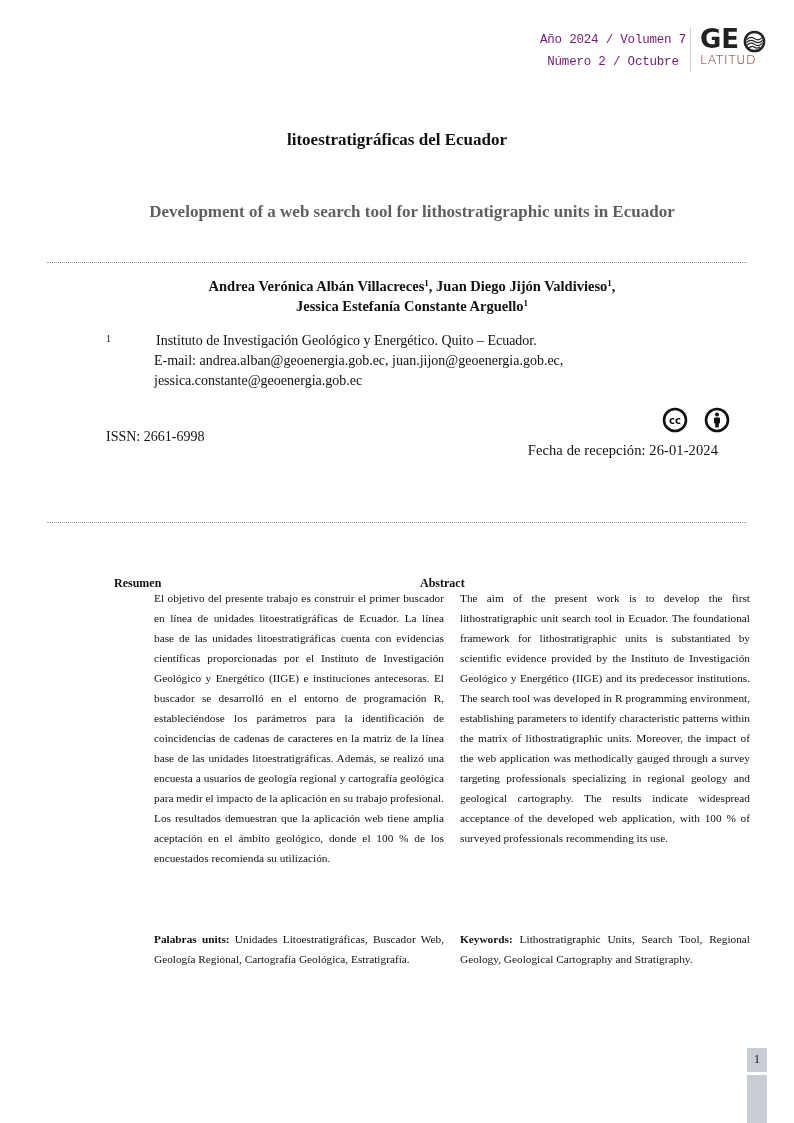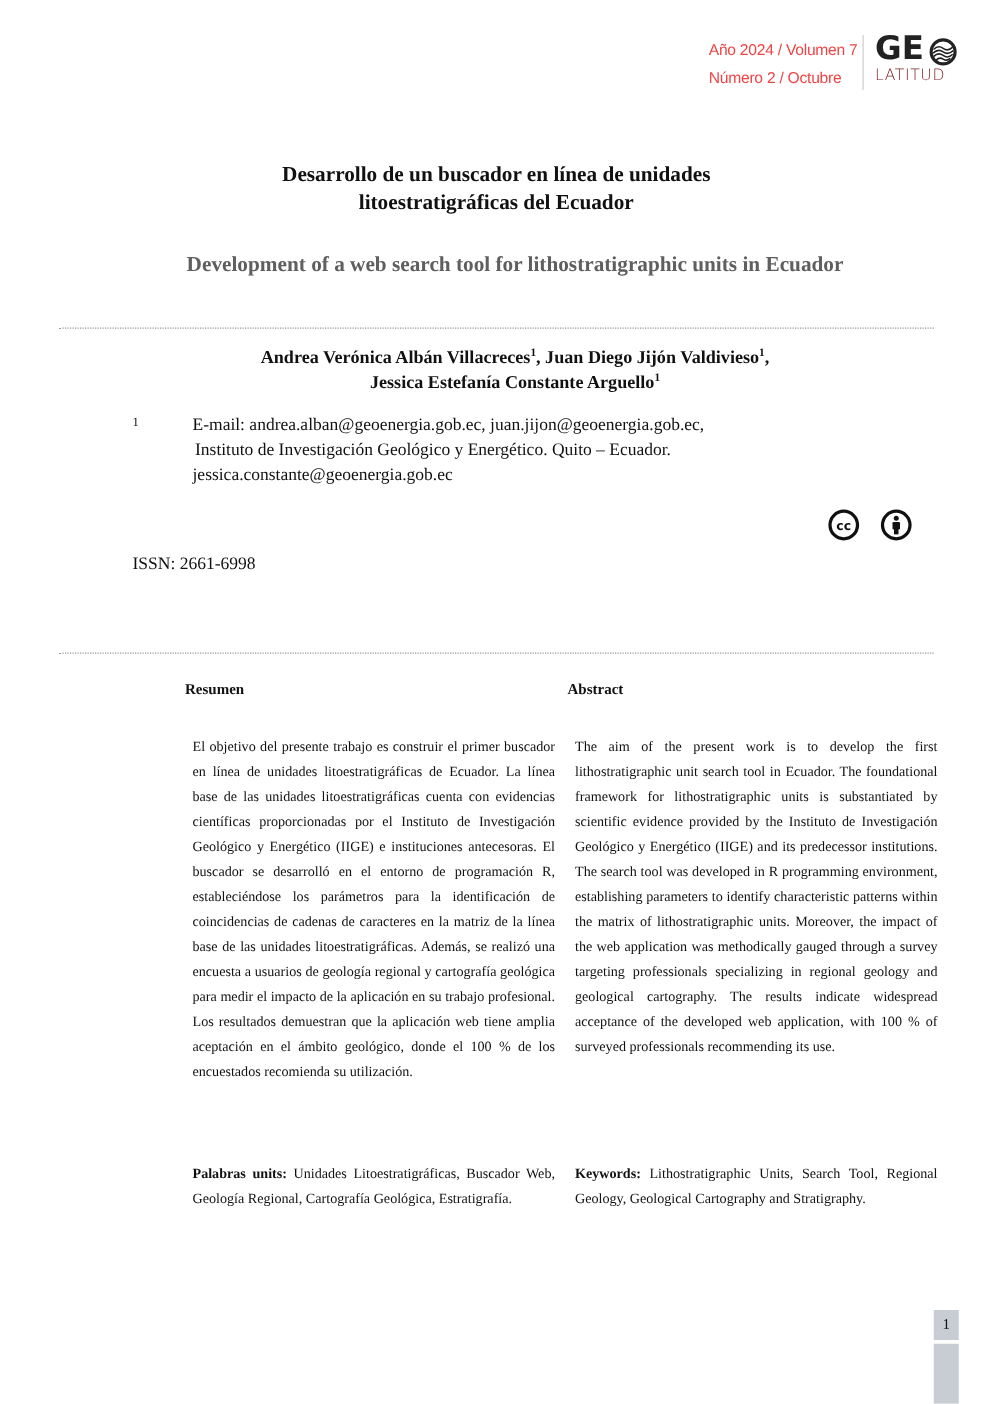--- a/index.html
+++ b/index.html
@@ -1,46 +1,46 @@
 <!DOCTYPE html>
 <html><head>
 <meta charset="utf-8">
 <style>
   html, body { margin: 0; padding: 0; background: #ffffff; }
   body { width: 794px; height: 1123px; position: relative; overflow: hidden; font-family: "Liberation Serif", serif; color: #111; }
 
   
-  .hdr-meta { position: absolute; right: 108px; top: 29px; text-align: left; font-family: Liberation Sans, sans-serif; font-size: 12.5px; color: #ef4444; line-height: 22px; font-weight: 300; letter-spacing: -0.2px; }
+  .hdr-meta { position: absolute; right: 108px; top: 29px; text-align: center; font-family: Liberation Mono, monospace; font-size: 12.5px; color: #701a75; line-height: 22px; font-weight: 300; letter-spacing: -0.2px; }
   .hdr-sep { position: absolute; left: 690px; top: 28px; width: 1px; height: 44px; background: #d0d0d0; }
   .logo { position: absolute; left: 700px; top: 27px; width: 70px; height: 42px; }
   .logo-geo { position: absolute; left: 0; top: -3px; font-family: "DejaVu Sans", sans-serif; font-weight: bold; font-size: 26px; color: #222; letter-spacing: 0px; line-height: 30px; text-align: center; }
   .logo-lat { position: absolute; left: 0; top: 25px; font-family: "DejaVu Sans", sans-serif; font-size: 12.5px; color: #7f1d1d; letter-spacing: 0.5px; line-height: 16px; font-weight: 300; }
   .logo-globe { position: absolute; left: 43px; top: 3px; width: 23px; height: 23px; }
 
   
   .title-es { position: absolute; left: 0; width: 794px; top: 129px; text-align: center; font-weight: bold; font-size: 17px; line-height: 22px; color: #111; }
   .title-en { position: absolute; left: 0; width: 824px; top: 202px; text-align: center; font-weight: bold; font-size: 17px; color: #5f5f5f; }
 
   .dots { position: absolute; left: 47px; width: 700px; height: 0; border-top: 1.2px dotted #9a9a9a; }
 
   .authors { position: absolute; left: 0; width: 824px; top: 276px; text-align: center; font-weight: bold; font-size: 14.5px; line-height: 20px; }
   sup { font-size: 9px; vertical-align: 5px; line-height: 0; }
 
   .affil-num { position: absolute; left: 106px; top: 333px; font-size: 10px; }
   .affil { position: absolute; left: 154px; top: 331px; font-size: 14px; line-height: 20px; }
 
-  .issn { position: absolute; left: 106px; top: 444px; font-size: 14px; }
+  .issn { position: absolute; left: 106px; top: 429px; font-size: 14px; }
   .cc-icons { position: absolute; left: 662px; top: 407px; display: flex; gap: 16px; }
   .cc-icon { width: 26px; height: 26px; }
   .dates { position: absolute; right: 76px; top: 440px; text-align: right; font-size: 14.5px; line-height: 20px; letter-spacing: 0.1px; }
 
   .col { position: absolute; width: 290px; font-size: 11.3px; line-height: 20px; text-align: justify; margin-left: 40px; }
   .col-left { left: 114px; }
   .col-right { left: 420px; }
-  .col-head { position: absolute; top: 544px; font-weight: bold; font-size: 12px; margin-left: 34px; }
+  .col-head { position: absolute; top: 576px; font-weight: bold; font-size: 12px; }
   .col-body { top: 588px; }
   .col-kw { top: 929px; }
   .col-kw b { font-weight: bold; }
 
   .page-num { position: absolute; left: 747px; top: 1048px; width: 20px; height: 24px; background: #c8ccd3; font-size: 12px; text-align: center; line-height: 22px; color: #111; }
   .page-bar { position: absolute; left: 747px; top: 1075px; width: 20px; height: 48px; background: #c8ccd3; }
 </style>
 </head>
 <body>
 
@@ -55,57 +55,57 @@
     <circle cx="12" cy="12" r="10" fill="none" stroke="#222" stroke-width="2.6"></circle>
     <path d="M4 10 Q8 6 12 9 T20 8" fill="none" stroke="#222" stroke-width="1.3"></path>
     <path d="M3.5 13 Q8 9 12 12 T20.5 11" fill="none" stroke="#222" stroke-width="1.3"></path>
     <path d="M4 16 Q8 12 12 15 T20 14" fill="none" stroke="#222" stroke-width="1.3"></path>
     <path d="M6 19 Q9 16 12 18 T18 17.5" fill="none" stroke="#222" stroke-width="1.3"></path>
   </svg>
   <span class="logo-lat">LATITUD</span>
 </div>
 
 <div class="title-es">
-  <div>Desarrollo de un buscador en línea de unidades</div>
   <div>litoestratigráficas del Ecuador</div>
 </div>
 <div class="title-en">Development of a web search tool for lithostratigraphic units in Ecuador</div>
 
 <div class="dots" style="top:262px;"></div>
 
 <div class="authors">
   <div>
     <span>Andrea Verónica Albán Villacreces</span><sup>1</sup><span>, </span><span>Juan Diego Jijón Valdivieso</span><sup>1</sup><span>,</span>
   </div>
   <div>
     <span>Jessica Estefanía Constante Arguello</span><sup>1</sup>
   </div>
 </div>
 
 <div class="affil-num">1</div>
 <div class="affil">
+  <div style="padding-left:2px;">Instituto de Investigación Geológico y Energético. Quito – Ecuador.</div>
   <div>E-mail: andrea.alban@geoenergia.gob.ec, juan.jijon@geoenergia.gob.ec,</div>
-  <div style="padding-left:2px;">Instituto de Investigación Geológico y Energético. Quito – Ecuador.</div>
   <div>jessica.constante@geoenergia.gob.ec</div>
 </div>
 
 <div class="issn">ISSN: 2661-6998</div>
 <div class="cc-icons">
   <svg class="cc-icon" viewBox="0 0 26 26">
     <circle cx="13" cy="13" r="11" fill="#fff" stroke="#111" stroke-width="2.6"></circle>
     <text x="13" y="17" text-anchor="middle" font-family="DejaVu Sans, sans-serif" font-weight="bold" font-size="10" fill="#111">cc</text>
   </svg>
   <svg class="cc-icon" viewBox="0 0 26 26">
     <circle cx="13" cy="13" r="11" fill="#fff" stroke="#111" stroke-width="2.6"></circle>
     <circle cx="13" cy="7.5" r="2" fill="#111"></circle>
     <rect x="10" y="10.5" width="6" height="6" rx="1" fill="#111"></rect>
     <rect x="11.2" y="15" width="3.6" height="5.5" fill="#111"></rect>
   </svg>
 </div>
 <div class="dates">
+  <div>Fecha de recepción: 26-01-2024</div>
 </div>
 
 <div class="dots" style="top:522px;"></div>
 
 <div class="col-head col-left" style="left:114px;">Resumen</div>
 <div class="col col-left col-body">El objetivo del presente trabajo es construir el primer buscador en línea de unidades litoestratigráficas de Ecuador. La línea base de las unidades litoestratigráficas cuenta con evidencias científicas proporcionadas por el Instituto de Investigación Geológico y Energético (IIGE) e instituciones antecesoras. El buscador se desarrolló en el entorno de programación R, estableciéndose los parámetros para la identificación de coincidencias de cadenas de caracteres en la matriz de la línea base de las unidades litoestratigráficas. Además, se realizó una encuesta a usuarios de geología regional y cartografía geológica para medir el impacto de la aplicación en su trabajo profesional. Los resultados demuestran que la aplicación web tiene amplia aceptación en el ámbito geológico, donde el 100 % de los encuestados recomienda su utilización.</div>
 <div class="col col-left col-kw">
   <b>Palabras units:</b>
   <span>Unidades Litoestratigráficas, Buscador Web, Geología Regional, Cartografía Geológica, Estratigrafía.</span>
 </div>

